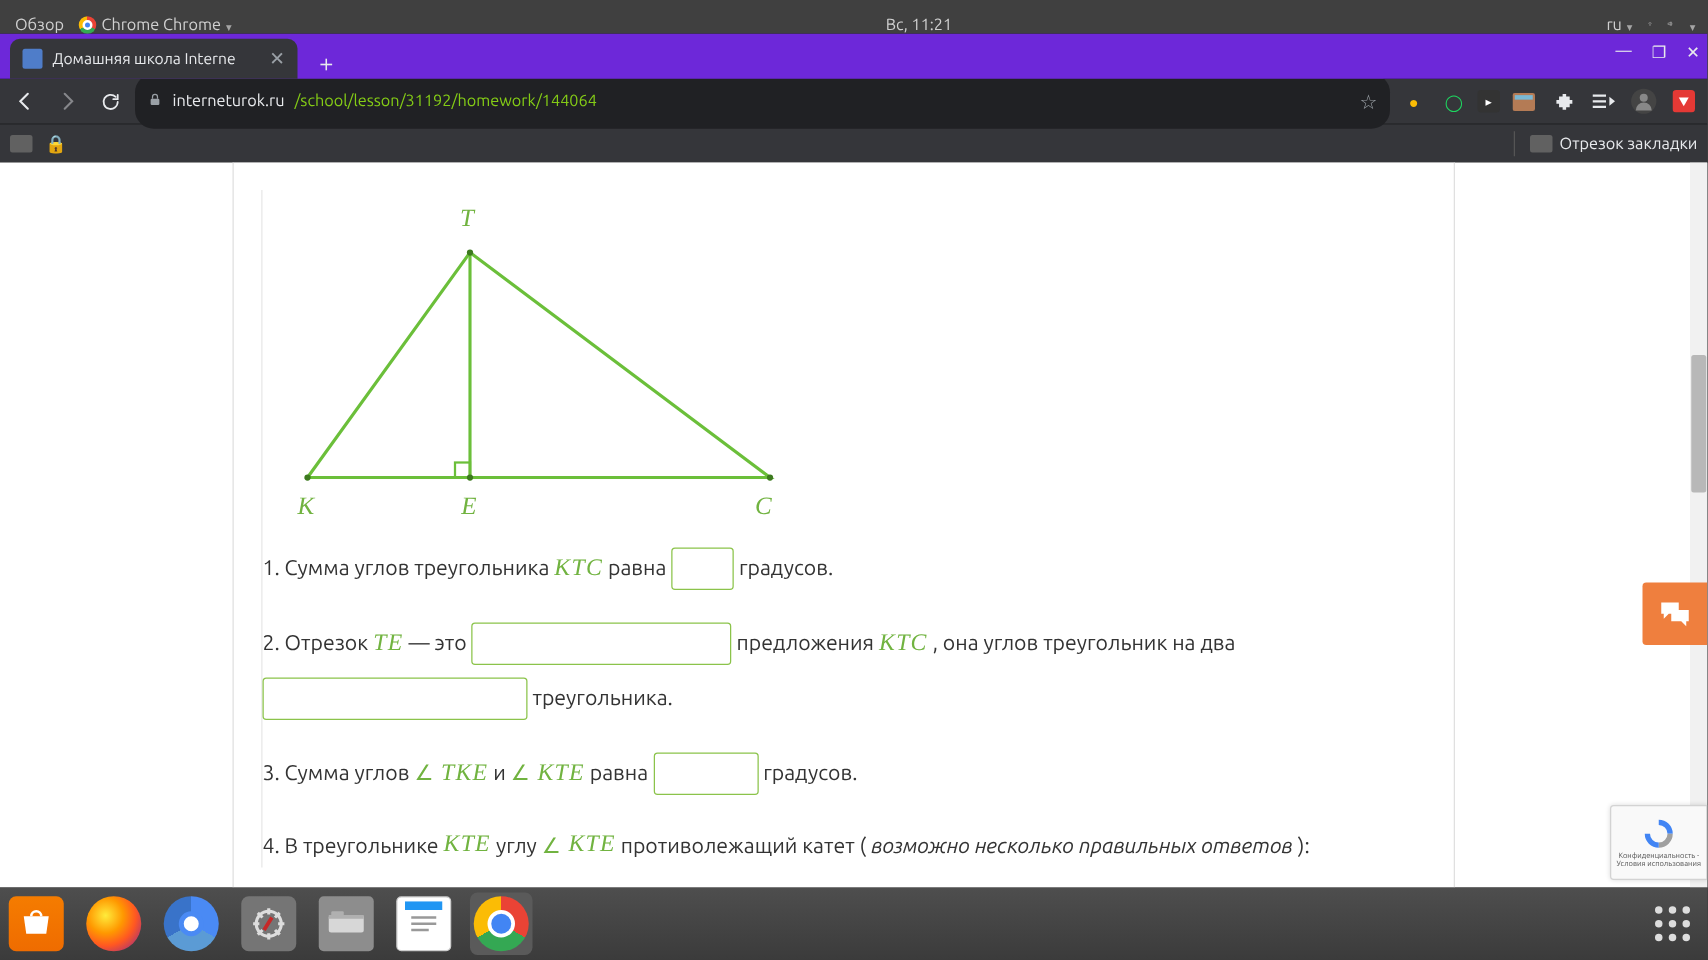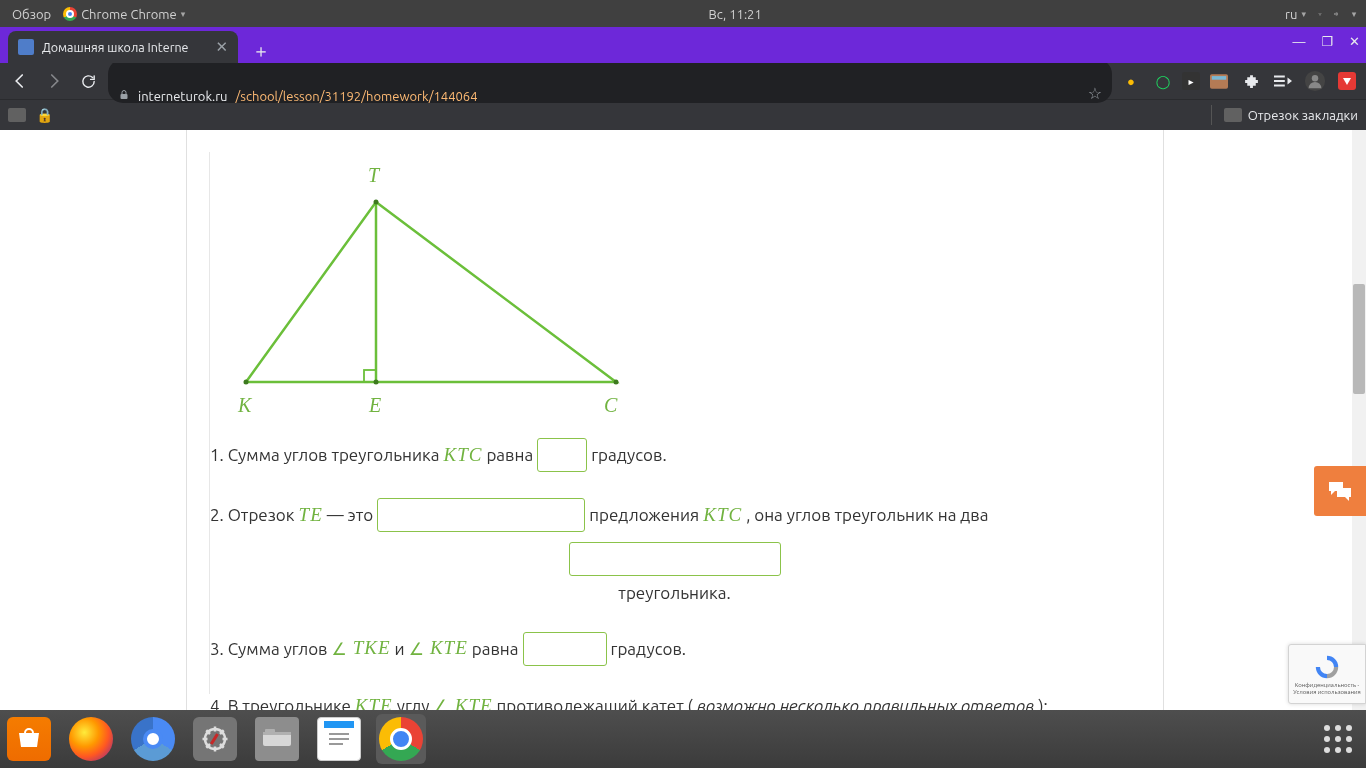--- a/index.html
+++ b/index.html
@@ -1,40 +1,40 @@
 <!DOCTYPE html>
 <html><head>
 <meta charset="utf-8">
 <style>
 * { margin:0; padding:0; box-sizing:border-box; font-family:Ubuntu,Arial,sans-serif; }
 html,body { width:1366px; height:768px; overflow:hidden; background:#000; }
 
 
 .top-panel { height:27px; background:#404040; color:#d0d0d0; display:flex; align-items:center; font-size:13px; padding:0 6px; }
-.top-panel .seg { display:flex; align-items:center; gap:4px; padding:0 6px; height:100%; }
+.top-panel .seg { display:flex; align-items:flex-end; gap:4px; padding:0 6px; height:100%; }
 .top-panel .spacer { flex:1; }
 .tp-icon { width:16px; height:16px; display:inline-flex; align-items:center; justify-content:center; }
 .caret { font-size:9px; opacity:.7; }
 .chrome-logo { width:14px; height:14px; border-radius:50%; background:conic-gradient(#ea4335 0 120deg,#34a853 120deg 240deg,#fbbc05 240deg 360deg); position:relative; }
 .chrome-logo:after { content:""; position:absolute; inset:3px; border-radius:50%; background:#4285f4; border:2px solid #fff; }
 
 
 .tab-strip { height:36px; background:#6d28d9; display:flex; align-items:flex-end; padding-left:8px; position:relative; }
 .tab { height:32px; background:#35363a; border-radius:8px 8px 0 0; display:flex; align-items:center; padding:0 10px; gap:8px; min-width:230px; color:#e8eaed; font-size:12.5px; }
 .tab .favicon { width:16px; height:16px; background:#4f7dc9; border-radius:2px; }
 .tab .close { color:#9aa0a6; font-size:15px; cursor:pointer; }
 .tab-plus { color:#e8eaed; font-size:18px; padding:0 14px; cursor:pointer; }
 .win-ctrls { position:absolute; right:6px; top:7px; display:flex; gap:16px; color:#e8eaed; font-size:13px; }
 
 
 .addr-row { height:36px; background:#35363a; display:flex; align-items:center; padding:0 6px; gap:6px; }
 .nav-ico { width:28px; height:28px; display:flex; align-items:center; justify-content:center; color:#9aa0a6; border-radius:50%; cursor:pointer; }
-.omnibox { flex:1; height:44px; background:#202124; border-radius:15px; display:flex; align-items:flex-end; padding:0 10px; color:#e8eaed; font-size:13px; gap:8px; }
+.omnibox { flex:1; height:44px; background:#202124; border-radius:15px; display:flex; align-items:center; padding:0 10px; color:#e8eaed; font-size:13px; gap:8px; }
 .omnibox .lock { color:#9aa0a6; font-size:12px; }
-.omnibox .url-rest { color:#fdba74; }
+.omnibox .url-rest { color:#84cc16; }
 .ext-ico { width:26px; height:26px; display:flex; align-items:center; justify-content:center; border-radius:4px; cursor:pointer; font-size:13px; }
 
 
 .bm-row { height:31px; background:#35363a; display:flex; align-items:center; padding:0 8px; gap:10px; border-top:1px solid #2a2b2e; }
 .bm-folder { width:18px; height:14px; background:#616161; border-radius:2px; }
 .bm-right { margin-left:auto; display:flex; align-items:center; gap:6px; color:#e8eaed; font-size:13px; }
 .bm-sep { width:1px; height:20px; background:#555; margin:0 6px; }
 
 
 .viewport { height:calc(768px - 27px - 36px - 36px - 31px - 58px); background:#d0d0d0; position:relative; overflow:hidden; }
@@ -240,21 +240,21 @@
 
     <div class="q-line">
       <span>2. Отрезок </span>
           <span class="math-it">TE</span>
           <span> — это </span>
       <input class="ans-input md" style="">
       <span> предложения </span>
           <span class="math-it">KTC</span>
           <span>, она углов треугольник на два</span>
     </div>
-    <div class="q-line" style="margin-top:10px;flex-direction:column;">
+    <div class="q-line" style="margin-top:10px;">
       <input class="ans-input md2" style="">
       <span> треугольника.</span>
     </div>
 
     <div class="q-line">
       <span>3. Сумма углов </span>
       <span class="angle-sym">∠</span>
           <span class="math-it">TKE</span>
       <span> и </span>
       <span class="angle-sym">∠</span>

